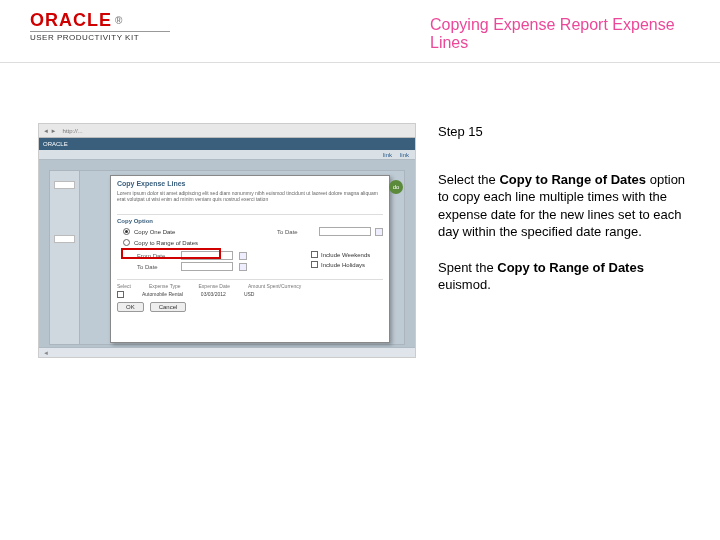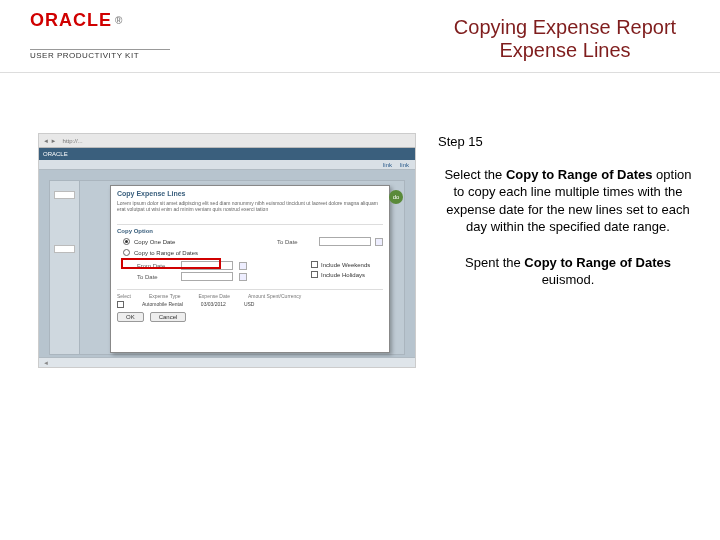--- a/index.html
+++ b/index.html
@@ -27,47 +27,47 @@
     display: flex;
     align-items: center;
     gap: 1px;
   }
   .oracle-logo .reg { font-size: 10px; vertical-align: top; color: #888; margin-left:2px;}
   .upk {
     font-size: 8px;
     letter-spacing: 0.5px;
     color: #333;
     border-top: 1px solid #999;
-    margin-top: 18px;
+    margin-top: 0;
     padding-top: 1px;
   }
   .title {
     flex: 1;
-    text-align: center;
-    font-size: 20px;
+    text-align: left;
+    font-size: 16px;
     font-weight: normal;
-    color: #7f1d1d;
+    color: #ec4899;
     padding-left: 260px;
     padding-top: 6px;
   }
   .content {
     display: flex;
     padding: 60px 18px 0 38px;
     gap: 20px;
   }
   .left {
     width: 380px;
   }
   .right {
     width: 260px;
     font-size: 13px;
     line-height: 1.35;
   }
-  .step-label { margin-bottom: 15px; }
-  .instr { margin-bottom: 18px; text-align: center; }
+  .step-label { margin-bottom: 30px; }
+  .instr { margin-bottom: 18px; }
   .instr b { font-weight: bold; }
   
   .shot {
     width: 378px;
     height: 235px;
     border: 1px solid #ccc;
     background: #b7c4ce;
     position: relative;
     overflow: hidden;
     font-size: 6px;

